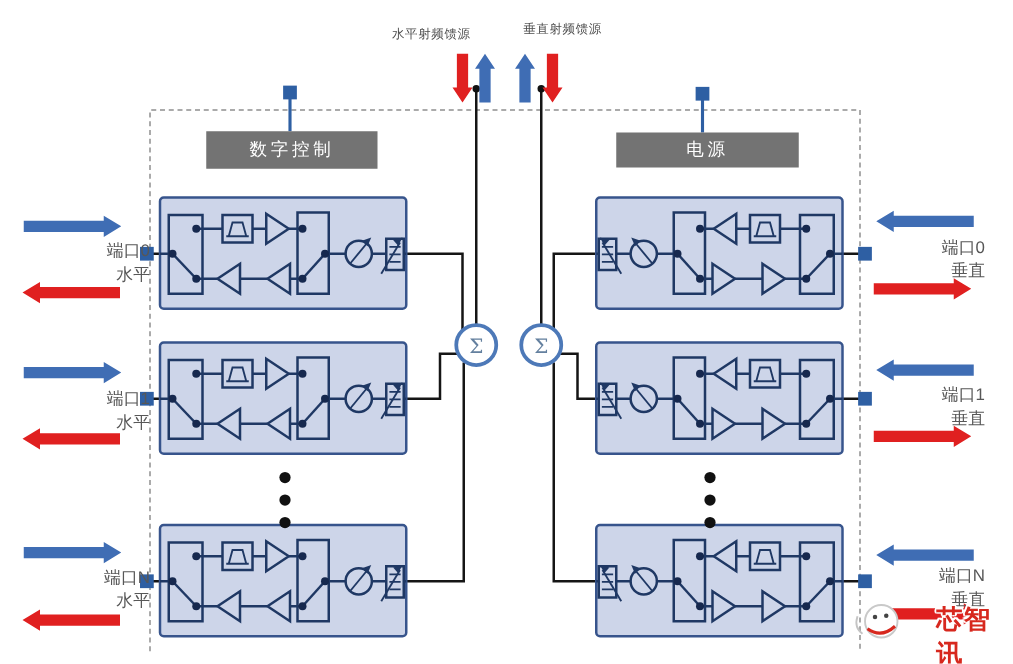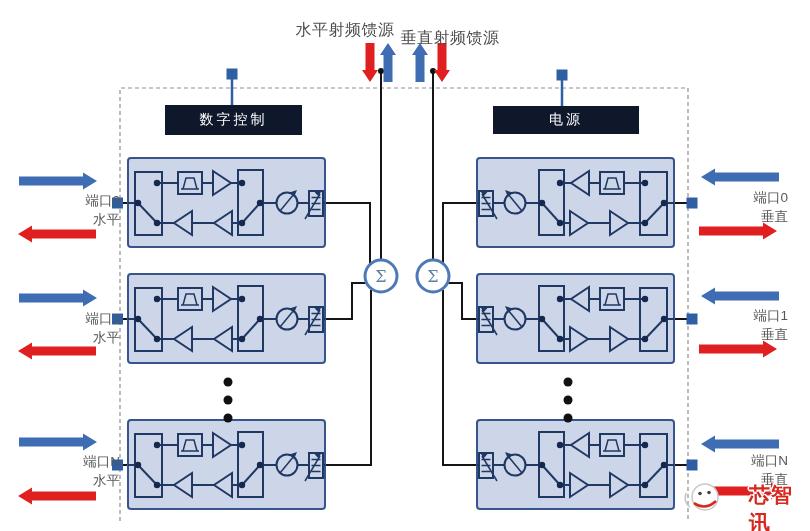--- a/index.html
+++ b/index.html
@@ -10,23 +10,23 @@
   .blk{fill:#cdd5e9;stroke:#37548c;stroke-width:2;}
   .box{fill:none;stroke:#1f3864;stroke-width:2;}
   .w2{stroke:#1f3864;stroke-width:2;fill:none;}
   .w1{stroke:#1f3864;stroke-width:1.5;fill:none;}
   .dot{fill:#16284e;}
   .fillnavy{fill:#1f3864;}
   .wire{stroke:#151515;stroke-width:2;fill:none;}
   .stub{stroke:#2e5fa3;stroke-width:2.5;fill:none;}
   .dashedge{fill:none;stroke:#8f8f8f;stroke-width:1.2;stroke-dasharray:4 3;}
   
-  .feedlabel{position:absolute;width:110px;text-align:center;font-size:16px;
+  .feedlabel{position:absolute;width:110px;text-align:center;font-size:10px;
              color:#4d4d4d;letter-spacing:.5px;}
-  .ctrlbox{position:absolute;background:#0f172a;color:#fff;display:flex;
+  .ctrlbox{position:absolute;background:#737373;color:#fff;display:flex;
            align-items:center;justify-content:center;font-size:14px;letter-spacing:3px;}
   .plabel{position:absolute;width:100px;text-align:right;font-size:13.5px;
           color:#575757;line-height:19px;}
   .wmtext{position:absolute;left:717px;top:481px;font-size:21px;font-weight:bold;
           color:#d7281e;letter-spacing:1px;
           text-shadow:-1.5px 0 #fff,1.5px 0 #fff,0 -1.5px #fff,0 1.5px #fff,
                       -1px -1px #fff,1px 1px #fff,-1px 1px #fff,1px -1px #fff;padding-left:32px;}
 </style>
 </head>
 <body>
@@ -157,21 +157,21 @@
   <g>
     <path d="M 690,507 q -7,-5 -4,-14" fill="none" stroke="#c4c4c4" stroke-width="1.5"></path>
     <circle cx="705" cy="497" r="13" fill="#fff" stroke="#c9c9c9" stroke-width="1.5"></circle>
     <circle cx="700" cy="493.5" r="1.8" fill="#444"></circle>
     <circle cx="709" cy="492.5" r="1.8" fill="#444"></circle>
     <path d="M 694,503 Q 705,511 716,501" fill="none" stroke="#d7281e" stroke-width="2.5"></path>
   </g>
 </svg>
 
 <div class="feedlabel" style="left:290px;top:20px">水平射频馈源</div>
-<div class="feedlabel" style="left:395px;top:28px">垂直射频馈源</div>
+<div class="feedlabel" style="left:395px;top:16px">垂直射频馈源</div>
 
 <div class="ctrlbox" style="left:165px;top:105px;width:137px;height:30px">
   <span>数字控制</span>
 </div>
 <div class="ctrlbox" style="left:493px;top:106px;width:146px;height:28px">
   <span>电源</span>
 </div>
 
 <div class="plabel" style="left:20px;top:191px">
   <div>端口0</div>

